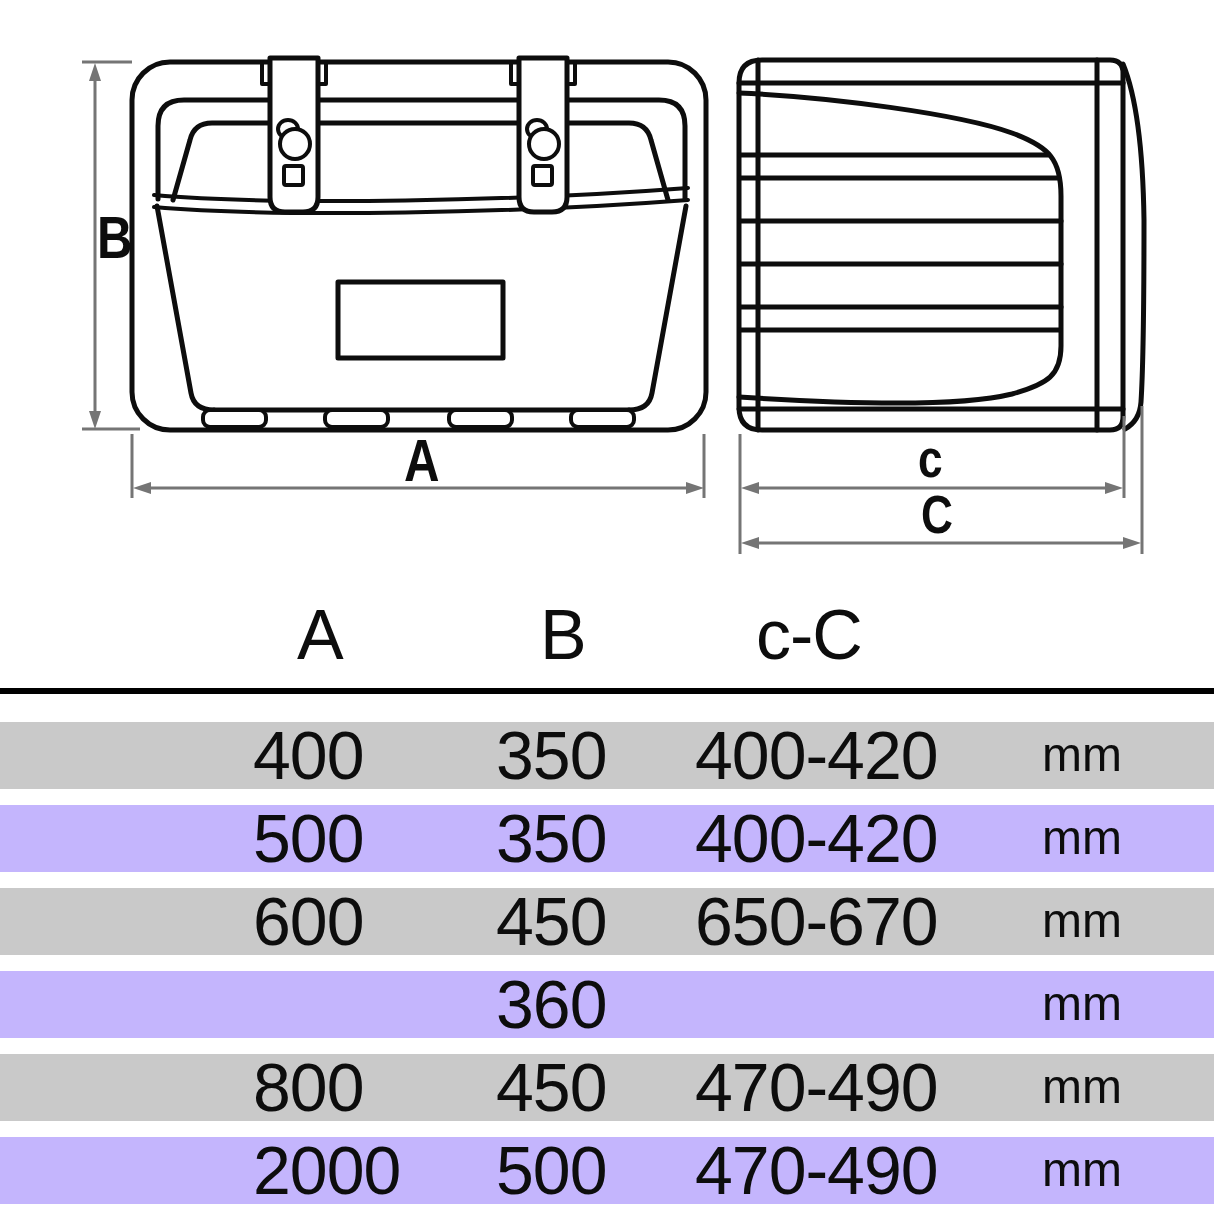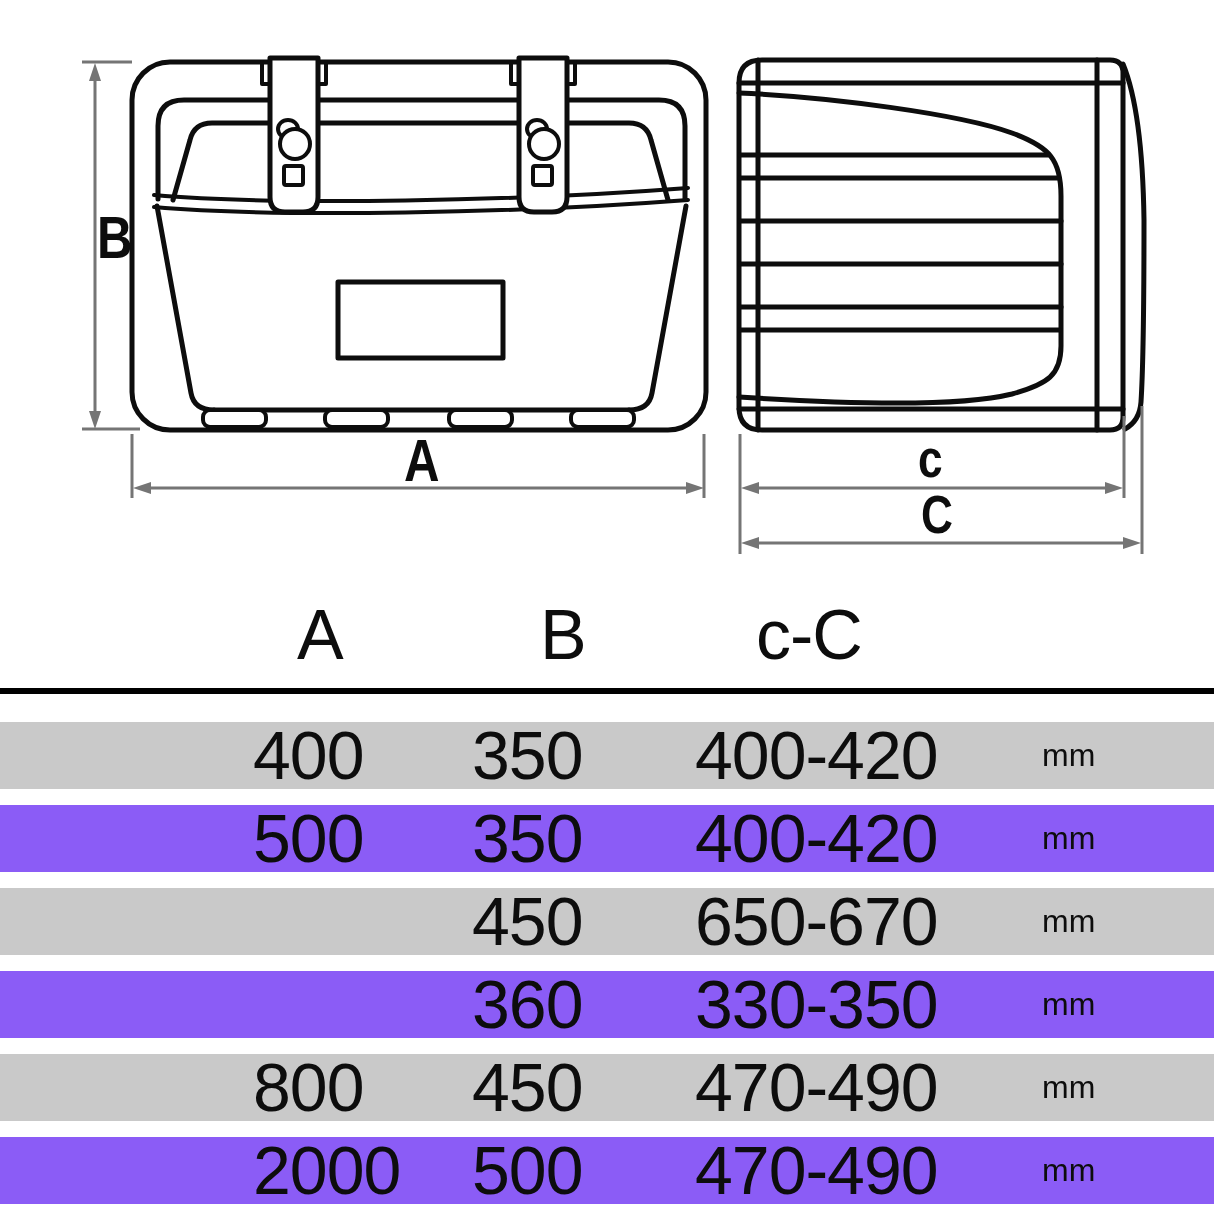--- a/index.html
+++ b/index.html
@@ -10,28 +10,28 @@
   .ln4{fill:none;stroke:#0d0d0d;stroke-width:4;stroke-linecap:round;stroke-linejoin:round;}
   .lnw{fill:#ffffff;stroke:#0d0d0d;stroke-width:5;stroke-linejoin:round;}
   .lnw4{fill:#ffffff;stroke:#0d0d0d;stroke-width:4;stroke-linejoin:round;}
   .dim{fill:none;stroke:#757575;stroke-width:3;}
   .dimf{fill:#757575;stroke:none;}
   .dimlabel{font-family:"Liberation Sans",sans-serif;font-weight:bold;fill:#0d0d0d;}
   .hdr{position:absolute;font-size:70px;line-height:1;font-weight:normal;letter-spacing:-1px;}
   .thickline{position:absolute;left:0;top:688px;width:1214px;height:6px;background:#000;}
   .rows{position:absolute;left:0;top:694px;width:1020px;margin-top:28px;}
   .trow{position:relative;width:1214px;height:83px;box-sizing:border-box;
-        border-bottom:16px solid #ffffff;background:#8b5cf6;}
+        border-bottom:16px solid #ffffff;background:#c4b5fd;}
   .trow.gray{background:#c9c9c9;}
   .cell{position:absolute;top:33px;transform:translateY(-50%);line-height:1;
         font-size:68px;letter-spacing:-1px;white-space:nowrap;}
   .col-a{left:253px;}
-  .col-b{left:472px;text-align:center;}
+  .col-b{left:496px;text-align:center;}
   .col-cc{left:695px;}
-  .col-unit{left:1042px;font-size:32px;letter-spacing:0;}
+  .col-unit{left:1042px;font-size:48px;letter-spacing:0;}
   .hdr-a{left:297px;top:600px;}
   .hdr-b{left:540px;top:600px;}
   .hdr-cc{left:756px;top:600px;}
 </style>
 </head>
 <body>
 
 <div class="stage">
 
   <svg class="drawing" viewBox="0 0 1214 600">
@@ -150,27 +150,27 @@
       <span class="cell col-cc">400-420</span>
       <span class="cell col-unit">mm</span>
     </div>
     <div class="trow">
       <span class="cell col-a">500</span>
       <span class="cell col-b">350</span>
       <span class="cell col-cc">400-420</span>
       <span class="cell col-unit">mm</span>
     </div>
     <div class="trow gray">
+      <span class="cell col-a">600</span>
       <span class="cell col-b">450</span>
       <span class="cell col-cc">650-670</span>
       <span class="cell col-unit">mm</span>
     </div>
     <div class="trow">
       <span class="cell col-b">360</span>
-      <span class="cell col-cc">330-350</span>
       <span class="cell col-unit">mm</span>
     </div>
     <div class="trow gray">
       <span class="cell col-a">800</span>
       <span class="cell col-b">450</span>
       <span class="cell col-cc">470-490</span>
       <span class="cell col-unit">mm</span>
     </div>
     <div class="trow">
       <span class="cell col-a">2000</span>

